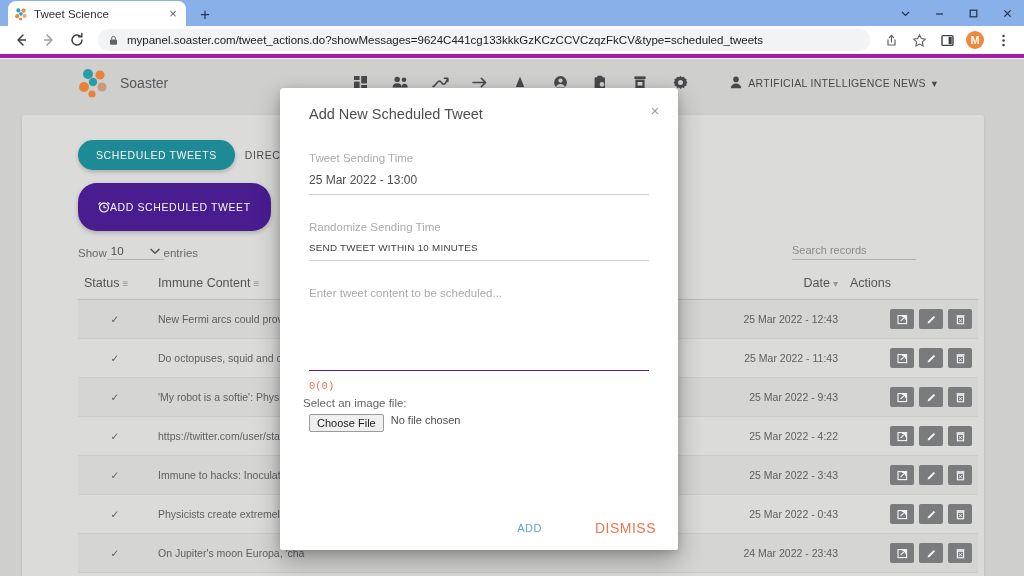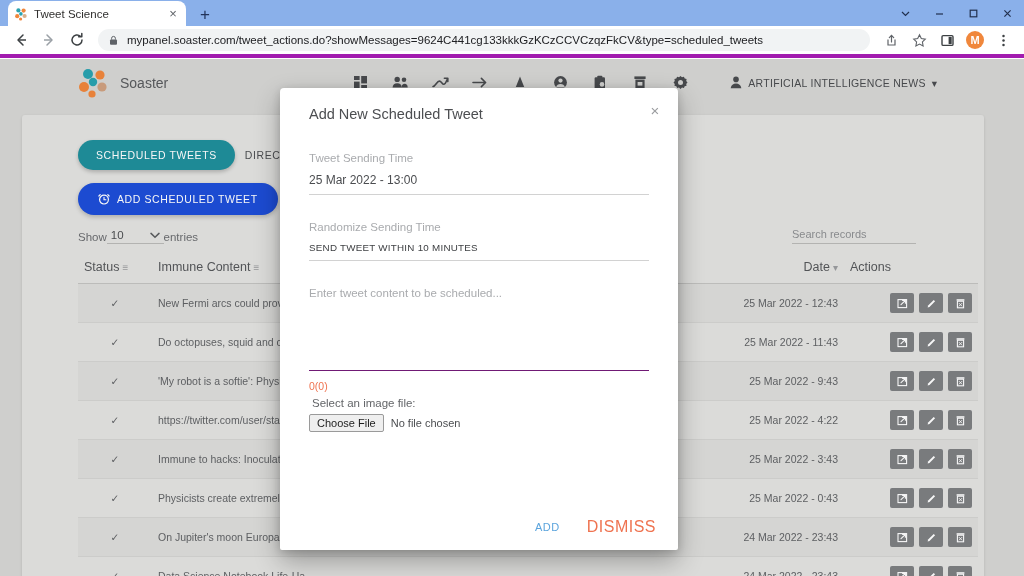--- a/index.html
+++ b/index.html
@@ -123,23 +123,23 @@
     padding: 9px 18px; font-size: 10.5px; letter-spacing: .6px;
     box-shadow: 0 2px 4px rgba(0,0,0,.22);
     white-space: nowrap;
   }
   .pill-flat {
     color: #4d4f52; font-size: 10.5px; letter-spacing: .6px;
     padding: 9px 10px; white-space: nowrap;
   }
   .addbtn {
     margin: 13px 0 0 56px;
-    background: #1d4ed8; color: #fff; border-radius: 19px;
-    padding: 10px 20px; font-size: 10.5px; letter-spacing: .6px;
-    display: inline-flex; align-items: center; gap: 7px;
+    background: #4c1d95; color: #fff; border-radius: 19px;
+    padding: 18px 20px; font-size: 10.5px; letter-spacing: .6px;
+    display: inline-flex; align-items: center; 
     box-shadow: 0 2px 5px rgba(0,0,0,.22);
   }
 
   .table-controls {
     display: flex; align-items: flex-end;
     padding: 14px 0 0 56px; position: relative;
   }
   .show-entries { display: flex; align-items: center; font-size: 11.5px; color: #6b6d70; }
   .entries-select {
     display: flex; align-items: center; gap: 26px;
@@ -205,34 +205,34 @@
   .field-value {
     font-size: 12px; color: #4b4d50;
     padding: 9px 0 7px 0; border-bottom: 1px solid #d2d2d2;
   }
   .field-value.small { font-size: 9.8px; letter-spacing: .25px; color: #3f4144; }
   .textarea-zone {
     margin: 0 29px; height: 86px;
     border-bottom: 1px solid #701a75;
     font-size: 11.5px; color: #a9abae; padding-top: 2px;
   }
-  .counter { margin: 9px 29px 0 29px; font-size: 10.5px; color: #ef7350; }
-  .filelabel { margin: 5px 29px 0 32px; font-size: 11.5px; color: #646669; }
-  .filerow { margin: 5px 29px 0 29px; display: flex; align-items: center; gap: 7px; }
+  .counter { margin: 9px 29px 0 29px; font-size: 10.5px; color: #ef7350; font-family: Liberation Mono, monospace; }
+  .filelabel { margin: 5px 29px 0 23px; font-size: 11.5px; color: #646669; }
+  .filerow { margin: 5px 29px 0 29px; display: flex; align-items: flex-start; gap: 7px; }
   .choose-file {
     border: 1px solid #9a9a9a; background: #efefef;
     font-size: 11px; color: #1d1d1d; padding: 2px 7px; border-radius: 2px;
   }
   .nofile { font-size: 11px; color: #4c4e51; }
   .modal-actions {
     position: absolute; right: 22px; bottom: 14px;
     display: flex; align-items: center; gap: 27px;
   }
   .btn-add { color: #5ba4dd; font-size: 11px; letter-spacing: .5px; }
-  .btn-dismiss { color: #ef7350; font-size: 16px; letter-spacing: .5px; }
+  .btn-dismiss { color: #ef7350; font-size: 14px; letter-spacing: .5px; margin-left: 26px; }
 
   svg { display: block; }
 </style>
 </head>
 <body>
 
 <div id="browser">
 
   <div class="tabstrip">
     <div class="tab">

